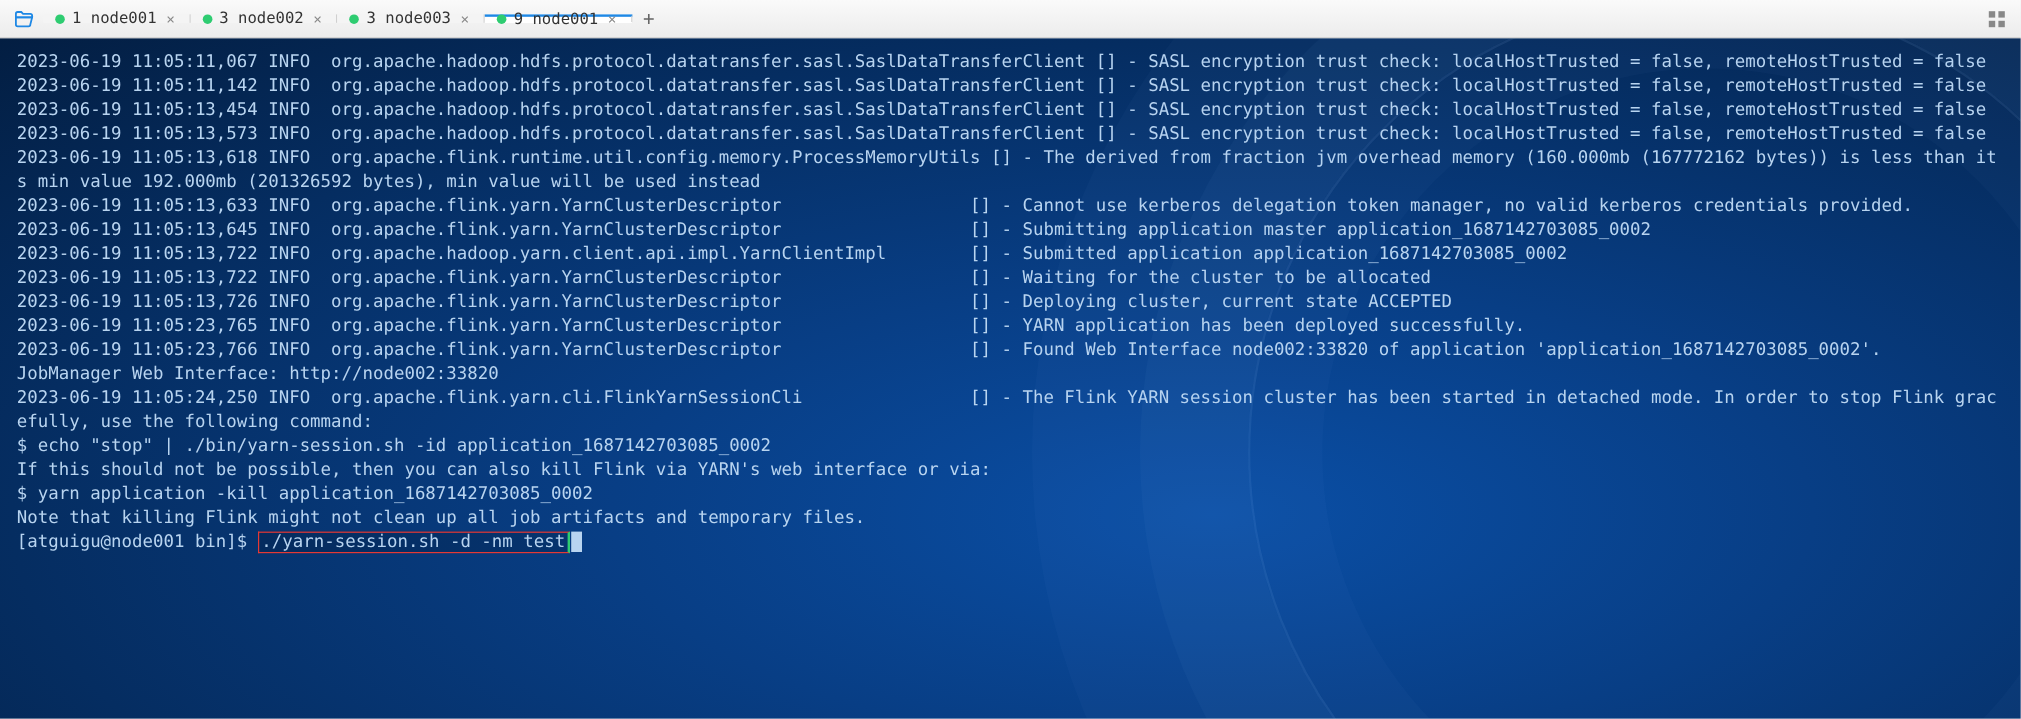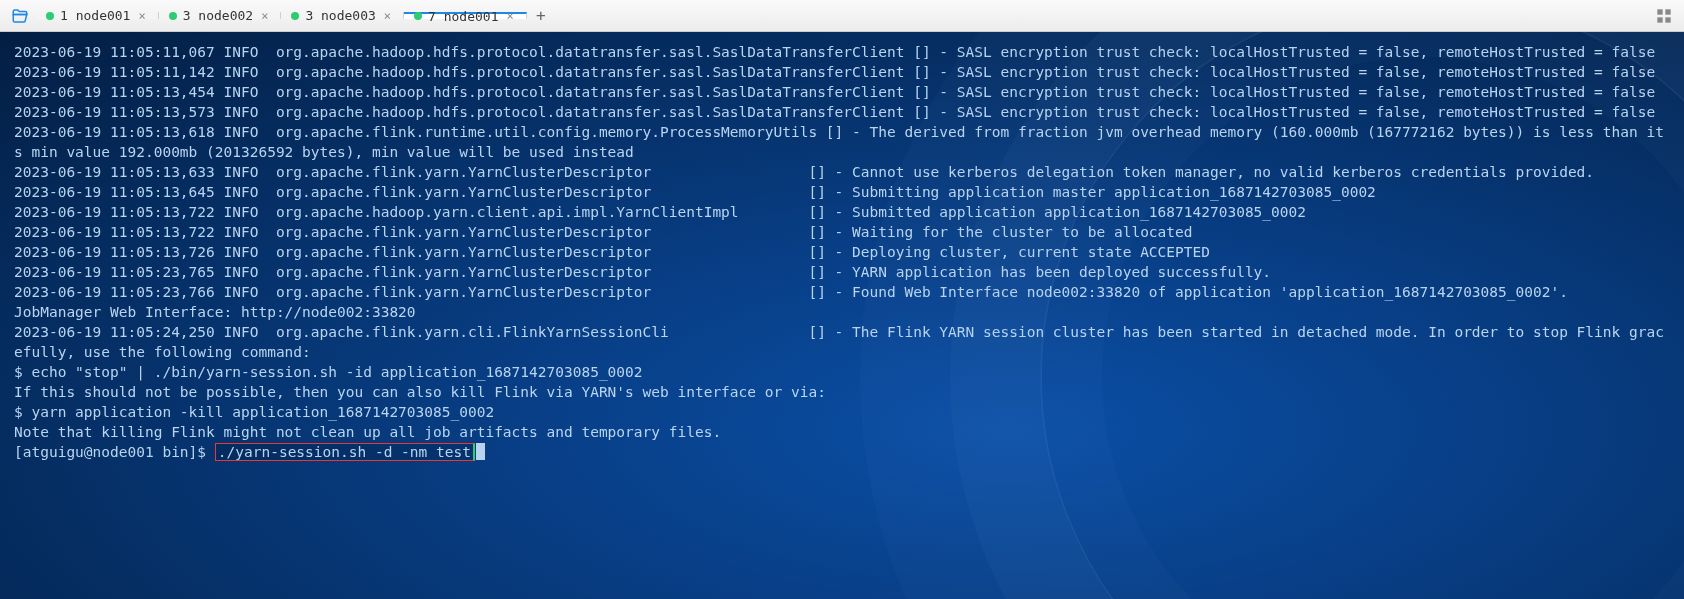--- a/index.html
+++ b/index.html
@@ -101,21 +101,21 @@
     <span>3 node002</span>
     <span class="close">×</span>
   </div>
   <div class="tab">
     <span class="dot"></span>
     <span>3 node003</span>
     <span class="close">×</span>
   </div>
   <div class="tab active">
     <span class="dot"></span>
-    <span>7 node001</span>
+    <span>9 node001</span>
     <span class="close">×</span>
   </div>
 
   <div class="add-tab">+</div>
 
   <div class="grid-btn">
     <svg width="16" height="16" viewBox="0 0 24 24" fill="currentColor">
         <rect x="2" y="2" width="8" height="8"></rect>
         <rect x="14" y="2" width="8" height="8"></rect>
         <rect x="2" y="14" width="8" height="8"></rect>

